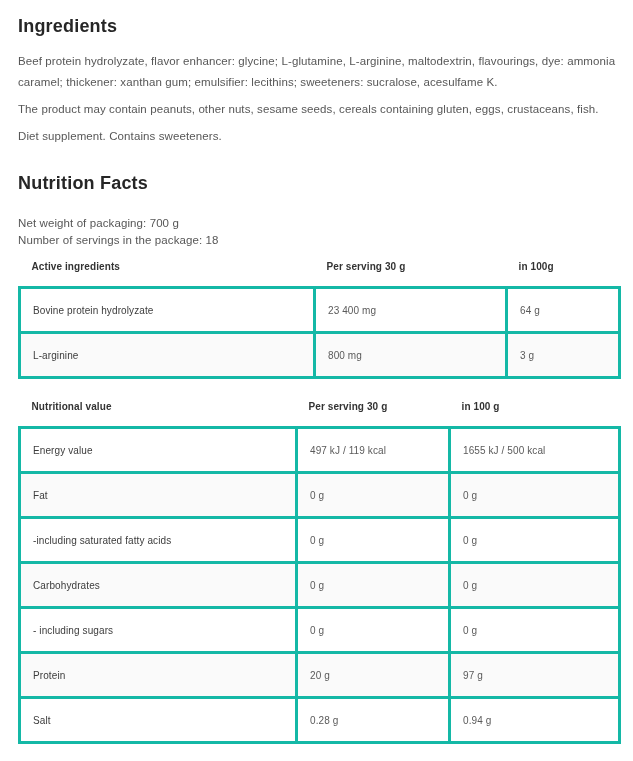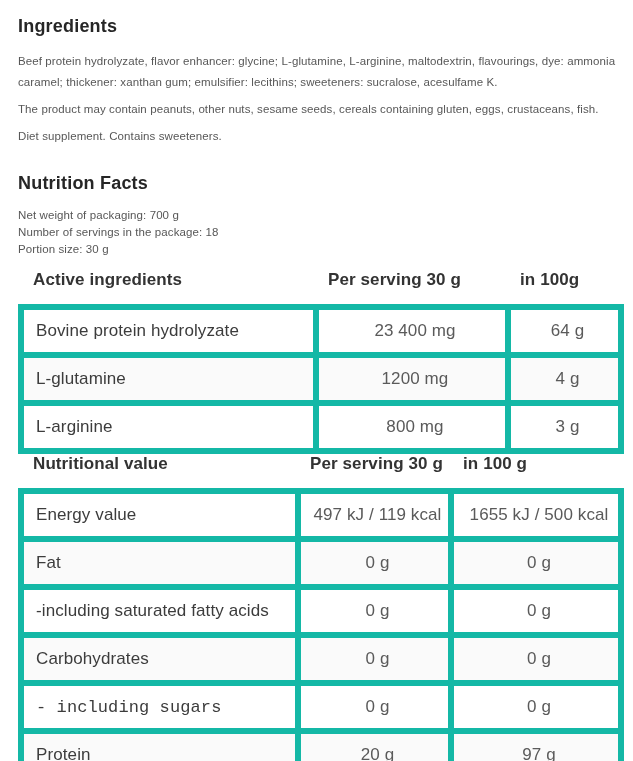--- a/index.html
+++ b/index.html
@@ -17,48 +17,48 @@
     color: #262626; letter-spacing: 0.2px; margin: 0;
   }
   .nutrition-title { margin-top: 24px; }
 
   .para {
     font-size: 11.5px; line-height: 21px; letter-spacing: 0.1px;
     color: #575757; margin: 0 0 6px 0; max-width: 600px;
   }
   .para.first { margin-top: 13px; }
 
-  .meta-block { margin-top: 12px; }
+  .meta-block { margin-top: 20px; }
   .meta-line {
     font-size: 11.5px; line-height: 17px; letter-spacing: 0.1px;
     color: #575757;
   }
 
   table.nutri {
     border-collapse: collapse; table-layout: fixed;
-    width: 600px; font-size: 17px; letter-spacing: 0.1px;
+    width: 600px; font-size: 10px; letter-spacing: 0.1px;
   }
   table.tbl-active { margin-top: 12px; }
-  table.tbl-values { }
+  table.tbl-values { margin-top: 22px; }
 
   table.nutri th {
     text-align: left; font-weight: 700; color: #333333;
     padding: 0 6px 14px 12px; border: none; vertical-align: top;
   }
   table.nutri tbody td {
-    border: 6px solid #14b8a6;
+    border: 3px solid #14b8a6;
     height: 42px; vertical-align: middle;
     padding: 0 6px 0 12px;
   }
   table.tbl-active tbody td { height: 42px; }
   table.nutri tbody tr:nth-child(even) { background: #fafafa; }
 
   td.cell-label { color: #3c3c3c; }
-  td.cell-value { color: #5a5a5a; text-align: center; }
-  td.indent { padding-left: 42px; font-family: Liberation Mono, monospace; }
+  td.cell-value { color: #5a5a5a; }
+  td.indent { padding-left: 42px; }
 
   
   .tbl-active col.c1 { width: 295px; }
   .tbl-active col.c2 { width: 192px; }
   .tbl-active col.c3 { width: 113px; }
   .tbl-values col.c1 { width: 277px; }
   .tbl-values col.c2 { width: 153px; }
   .tbl-values col.c3 { width: 170px; }
 </style>
 </head>
@@ -72,46 +72,40 @@
     <p class="para">The product may contain peanuts, other nuts, sesame seeds, cereals containing gluten, eggs, crustaceans, fish.</p>
     <p class="para">Diet supplement. Contains sweeteners.</p>
   </section>
 
   <section>
     <h2 class="section-title nutrition-title">Nutrition Facts</h2>
 
     <div class="meta-block">
       <div class="meta-line">Net weight of packaging: 700 g</div>
       <div class="meta-line">Number of servings in the package: 18</div>
-      <div class="meta-line">Portion size: 30 g</div>
     </div>
 
     <table class="nutri tbl-active">
       <colgroup>
           <col class="c1">
           <col class="c2">
           <col class="c3">
         </colgroup>
       <thead>
         <tr>
           <th>Active ingredients</th>
           <th>Per serving 30 g</th>
           <th>in 100g</th>
         </tr>
       </thead>
       <tbody>
         <tr>
           <td class="cell-label">Bovine protein hydrolyzate</td>
           <td class="cell-value">23 400 mg</td>
           <td class="cell-value">64 g</td>
-        </tr>
-        <tr>
-          <td class="cell-label">L-glutamine</td>
-          <td class="cell-value">1200 mg</td>
-          <td class="cell-value">4 g</td>
         </tr>
         <tr>
           <td class="cell-label">L-arginine</td>
           <td class="cell-value">800 mg</td>
           <td class="cell-value">3 g</td>
         </tr>
       </tbody>
     </table>
 
     <table class="nutri tbl-values">

